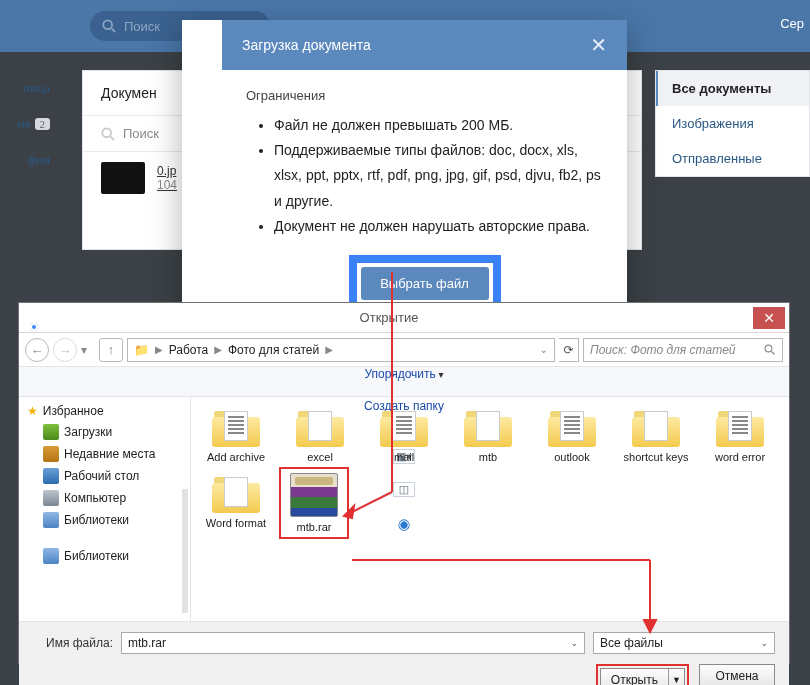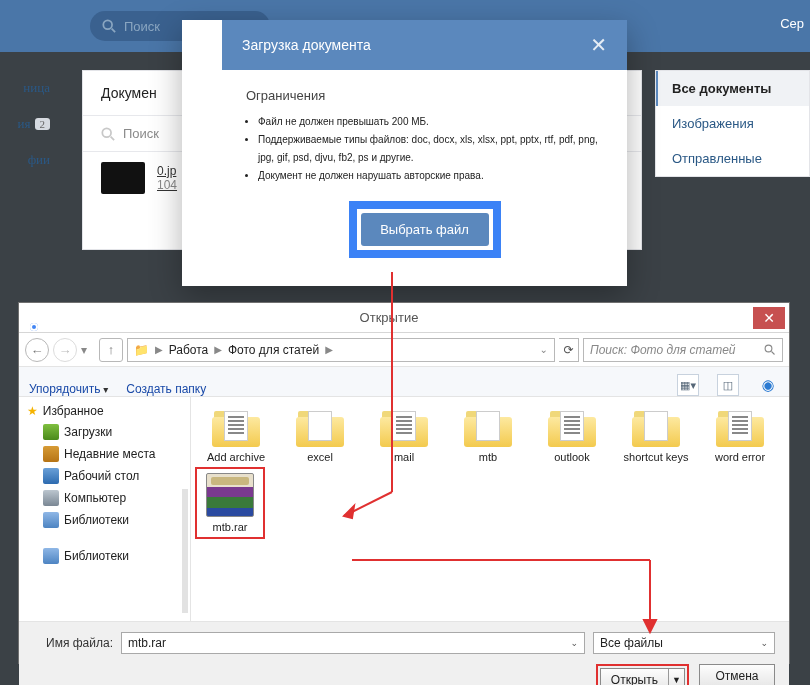--- a/index.html
+++ b/index.html
@@ -71,21 +71,21 @@
   position:absolute; left:182px; top:20px; width:445px;
   background:#fff; box-shadow:0 10px 30px rgba(0,0,0,.3); z-index:5;padding-left:40px;
 }
 .vk-modal-head {
   height:50px; background:#5b88bd; color:#fff;
   display:flex; align-items:center; padding:0 20px; font-size:14px;
 }
 .vk-modal-head .close{margin-left:auto;font-size:20px;opacity:.85;cursor:pointer;}
 .vk-modal-body{padding:18px 24px 24px;}
 .vk-modal-body h4{font-size:13px;color:#444;font-weight:400;margin-bottom:10px;}
-.vk-modal-body ul{list-style:disc;margin-left:12px;font-size:10px;color:#222;line-height:1.8;}
+.vk-modal-body ul{list-style:disc;margin-left:28px;font-size:14px;color:#222;line-height:1.8;}
 .vk-btn-wrap{
   margin:16px auto 4px; width:152px; padding:4px;
   border:8px solid #3b82f6;
 }
 .vk-btn{
   width:100%; background:#5b88bd; color:#fff; border:none;
   padding:9px 0; font-size:13px; border-radius:3px; cursor:pointer;
 }
 
 
@@ -126,21 +126,21 @@
 .fd-path .sep{color:#888;font-size:10px;}
 .fd-refresh{width:20px;height:24px;border:1px solid #b8b8b8;border-left:none;display:flex;align-items:center;justify-content:center;color:#555;}
 .fd-searchbox{
   width:200px;height:24px;border:1px solid #b8b8b8;
   display:flex;align-items:center;padding:0 6px;color:#888;font-style:italic;gap:24px;
 }
 .fd-searchbox svg{width:12px;height:12px;margin-left:auto;fill:#888;}
 
 .fd-toolbar{
   height:30px;border-bottom:1px solid #e4e4e4;background:#f6f8fb;
-  display:flex;align-items:flex-end;padding:0 10px;gap:18px;font-size:12px;
+  display:flex;align-items:center;padding:0 10px;gap:18px;font-size:12px;flex-direction:column;
 }
 .fd-toolbar .link{color:#1a4aa8;}
 .fd-toolbar .link.org::after{content:" ▾";font-size:10px;color:#333;}
 .fd-toolbar .spacer{flex:1;}
 .fd-tool-ico{width:22px;height:22px;border:1px solid #c8d2de;background:#fff;display:flex;align-items:center;justify-content:center;font-size:11px;color:#567;}
 
 .fd-body{display:flex;height:224px;}
 .fd-tree{
   width:172px;border-right:1px solid #e4e4e4;overflow:hidden;padding:4px 0;
 }
@@ -399,20 +399,26 @@
             <div class="doc"></div>
           </div>
           <span>shortcut keys</span>
         </div>
       <div class="fitem">
           <div class="folder-ico">
             <div class="doc stripes"></div>
           </div>
           <span>word error</span>
         </div>
+      <div class="fitem">
+          <div class="folder-ico">
+            <div class="doc"></div>
+          </div>
+          <span>Word format</span>
+        </div>
       <div class="fitem selected">
           <div class="rar-ico"></div>
           <span>mtb.rar</span>
         </div>
     </div>
   </div>
 
   <div class="fd-footer">
     <div class="fd-row">
       <label>Имя файла:</label>

